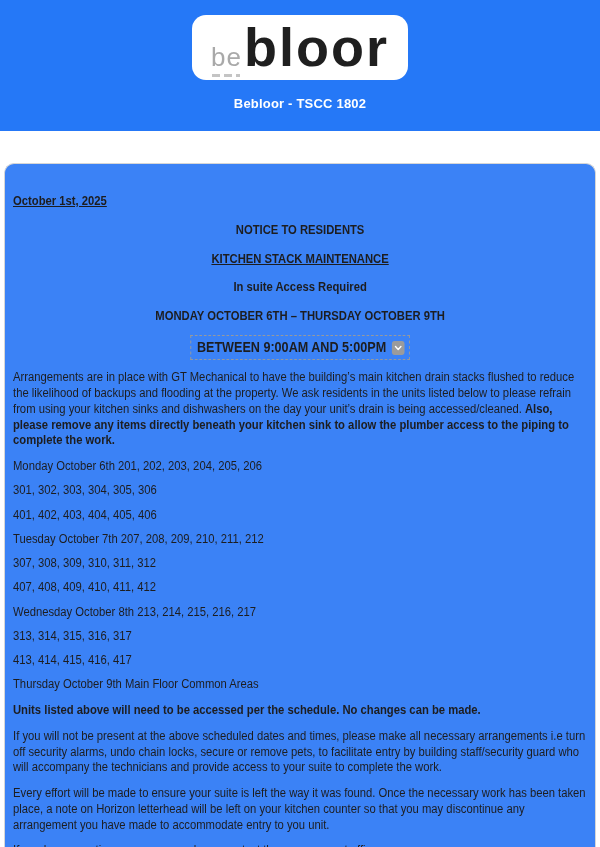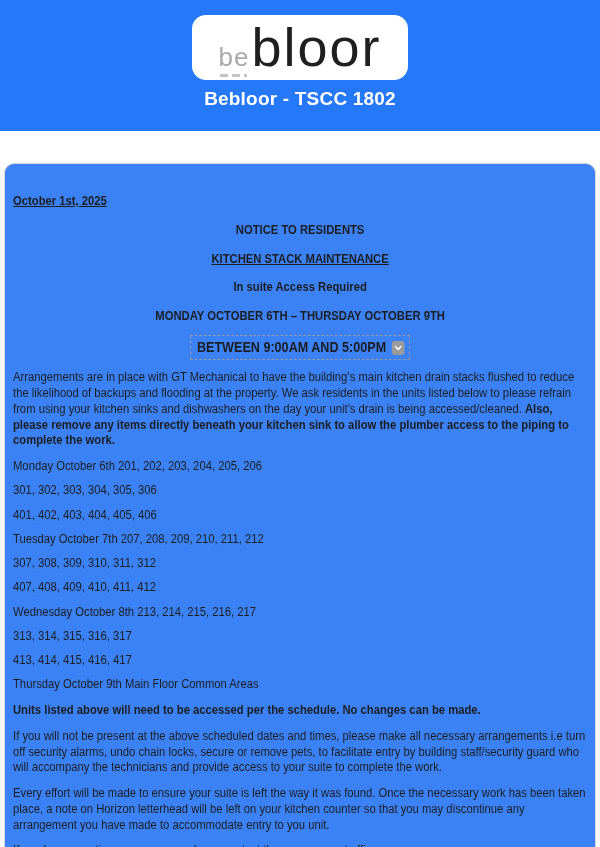--- a/index.html
+++ b/index.html
@@ -48,30 +48,30 @@
   .logo-dashes {
     position: absolute;
     left: 1px;
     right: 2px;
     bottom: -7px;
     height: 3px;
     background: repeating-linear-gradient(90deg, #c4c4c4 0 8px, transparent 8px 12px);
   }
   .logo-bloor {
     font-size: 54px;
-    font-weight: 400;
+    font-weight: 700;
     color: #1f1f1f;
     letter-spacing: 2px;
     margin-left: 2px;
   }
   .banner-title {
-    margin-top: 8px;
+    margin-top: 16px;
     color: #ffffff;
     font-weight: 700;
-    font-size: 19px;
+    font-size: 13px;
     letter-spacing: 0.2px;
   }
   
   .card {
     position: absolute;
     top: 163px;
     left: 4px;
     width: 592px;
     height: 760px;
     background: #3b82f6;

